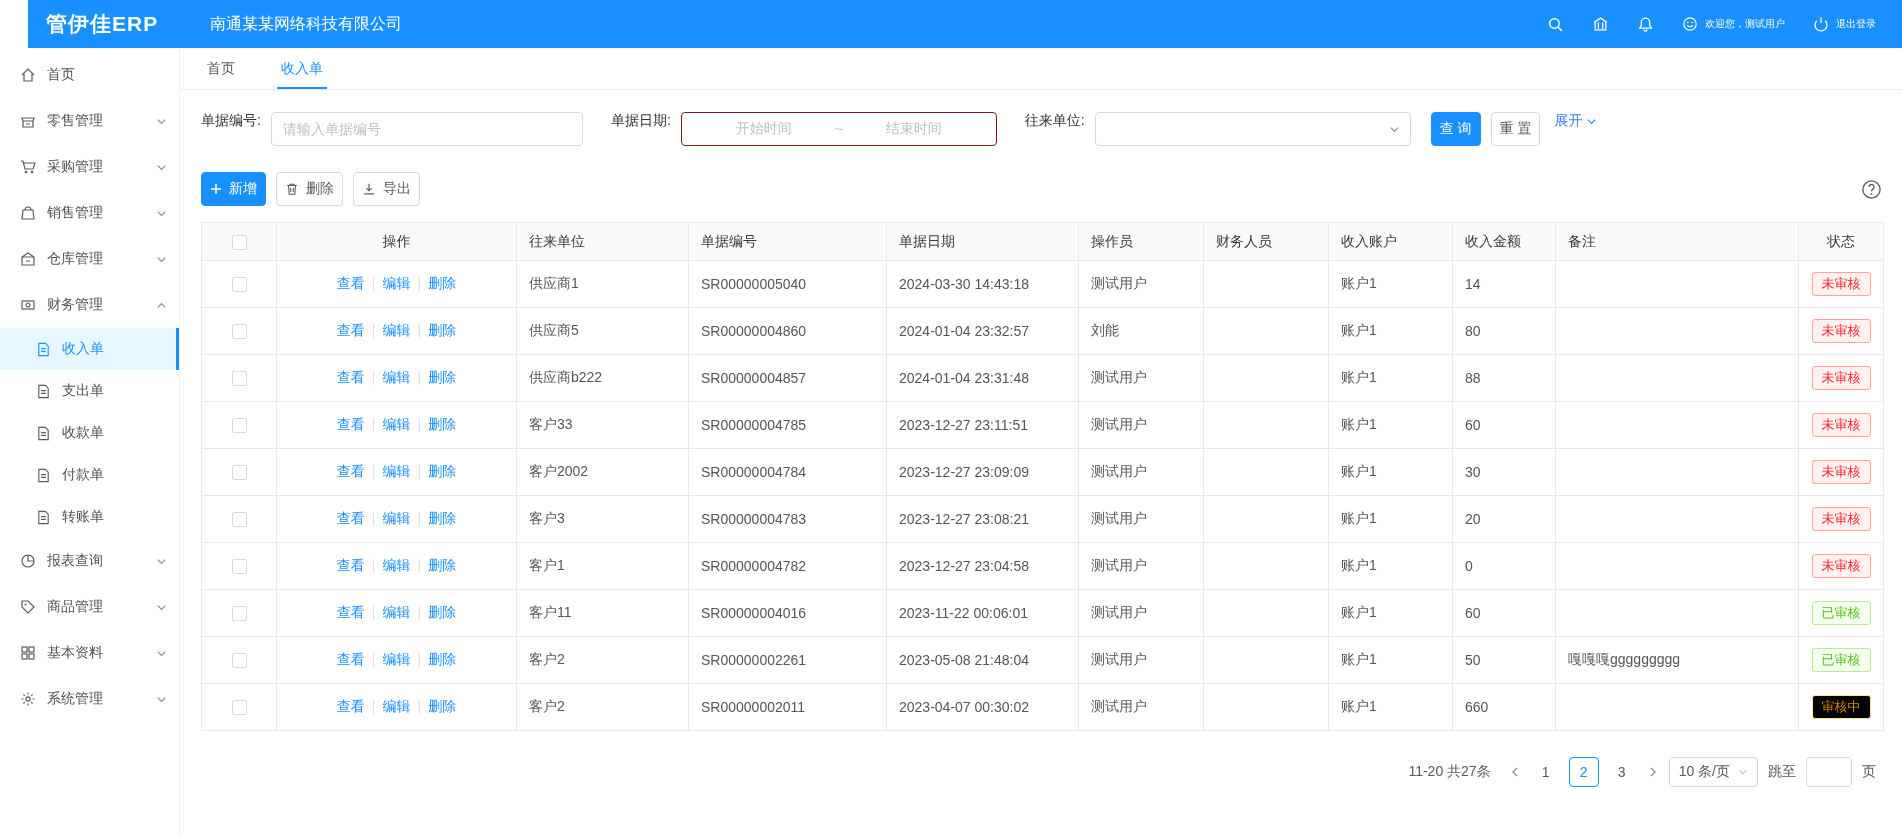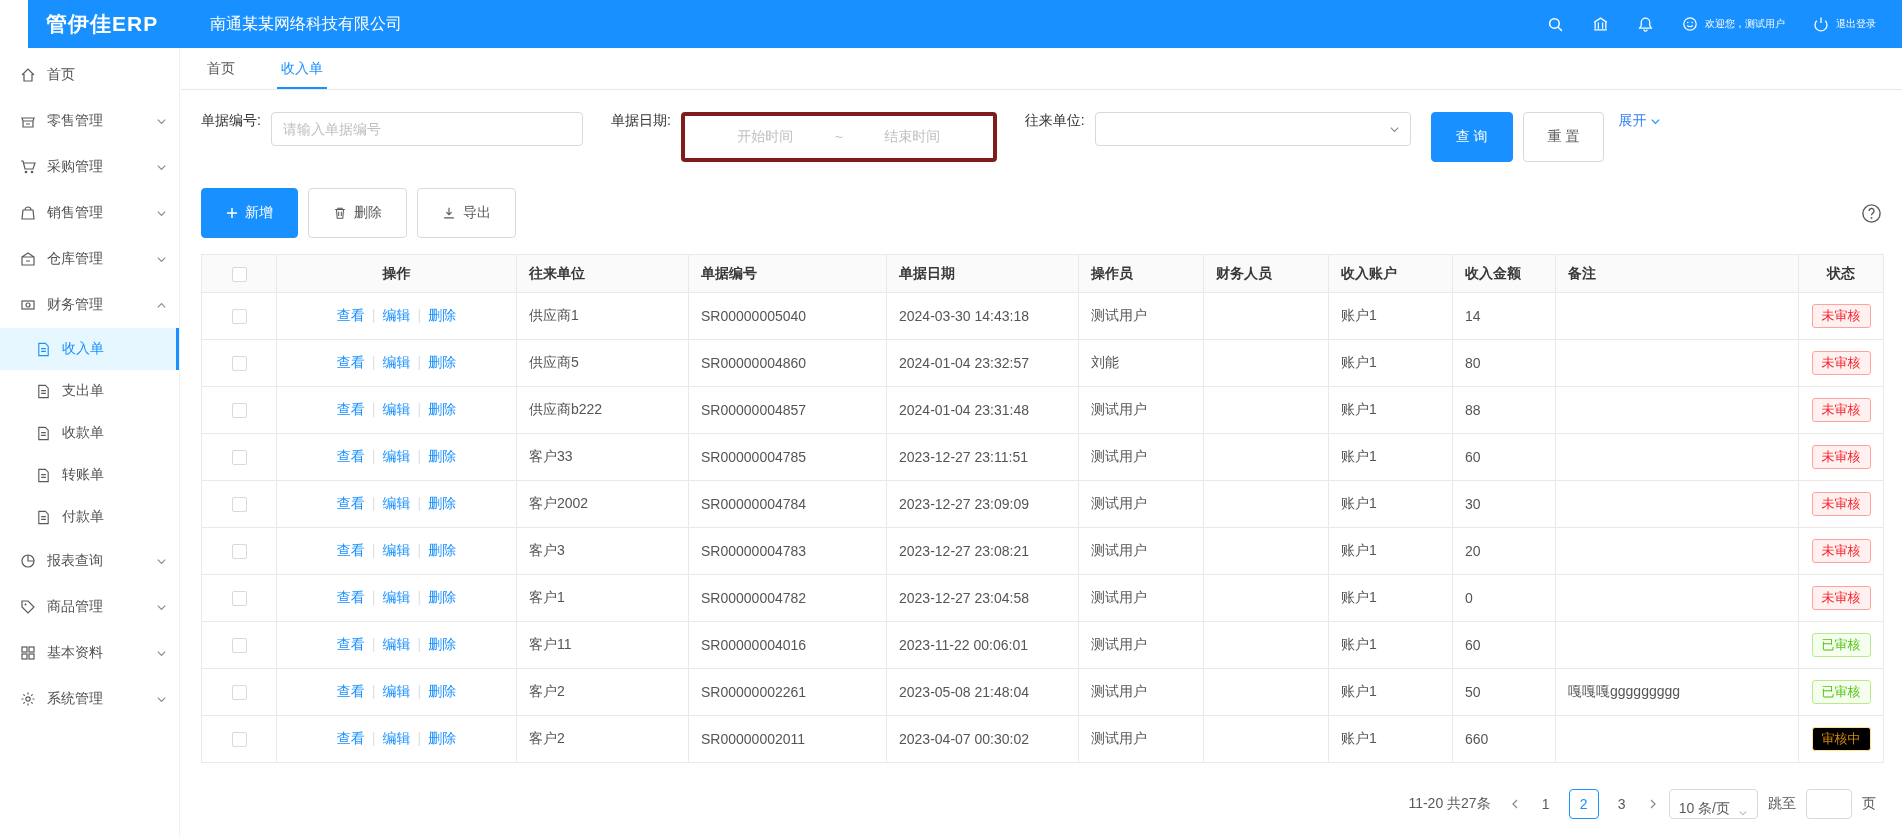--- a/index.html
+++ b/index.html
@@ -32,54 +32,54 @@
   .tab.active { color:#1890ff; border-bottom:2px solid #1890ff; }
 
   .content { padding:0 20px; }
 
   
   .filterbar { display:flex; align-items:flex-start; margin-top:22px; }
   .flabel { color:#333; margin-right:10px; white-space:nowrap; }
   .ml28 { margin-left:28px; } .ml20 { margin-left:20px; } .ml10 { margin-left:10px; } .ml14 { margin-left:14px; }
   .f-input { width:312px; height:34px; border:1px solid #d9d9d9; border-radius:4px; padding:0 11px; font-size:14px; color:#333; outline:none; font-family:inherit; }
   .f-input::placeholder { color:#bfbfbf; }
-  .f-range { width:316px; height:50px; border:4px solid #7f1d1d; border-radius:4px; display:flex; align-items:center; padding:0 17px; cursor:pointer; background:#fff; }
+  .f-range { width:316px; height:34px; border:1px solid #7f1d1d; border-radius:4px; display:flex; align-items:center; padding:0 17px; cursor:pointer; background:#fff; }
   .f-range .ph { color:#bfbfbf; flex:1; text-align:center; white-space:nowrap; }
   .f-range .tilde { color:#bfbfbf; flex:none; padding:0 6px; }
   .f-select { width:316px; height:34px; border:1px solid #d9d9d9; border-radius:4px; display:flex; align-items:center; justify-content:flex-end; padding:0 10px; cursor:pointer; background:#fff; color:#bfbfbf; }
-  .btn { height:50px; padding:0 24px; border:1px solid #d9d9d9; border-radius:4px; background:#fff; color:#595959; font-size:14px; cursor:pointer; display:inline-flex; align-items:center; gap:7px; font-family:inherit; white-space:nowrap; }
+  .btn { height:34px; padding:0 8px; border:1px solid #d9d9d9; border-radius:4px; background:#fff; color:#595959; font-size:14px; cursor:pointer; display:inline-flex; align-items:center; gap:7px; font-family:inherit; white-space:nowrap; }
   .btn-primary { background:#1890ff; border-color:#1890ff; color:#fff; }
   .expand-link { color:#3b82f6; cursor:pointer; display:inline-flex; align-items:center; gap:4px; text-decoration:none; white-space:nowrap; }
 
   
   .toolbar { display:flex; align-items:center; margin-top:26px; gap:10px; }
   .help { margin-left:auto; color:#595959; display:flex; cursor:pointer; }
 
   
   .grid { width:100%; border-collapse:collapse; table-layout:fixed; margin-top:16px; }
   .grid th, .grid td { border:1px solid #e9e9e9; padding:0 12px; overflow:hidden; white-space:nowrap; text-overflow:ellipsis; }
-  .grid th { background:#fafafa; height:38px; font-weight:bold; color:#383838; text-align:left; font-size:14px; }
+  .grid th { background:#fafafa; height:38px; font-weight:normal; color:#383838; text-align:left; font-size:14px; }
   .grid td { height:47px; color:#555; font-size:14px; }
   .cell-center { text-align:center !important; }
   .cb { display:inline-block; width:15px; height:15px; border:1px solid #d9d9d9; border-radius:2px; background:#fff; vertical-align:middle; cursor:pointer; }
   .rlink { color:#1890ff; cursor:pointer; text-decoration:none; }
   .act-sep { color:#e0e0e0; margin:0 7px; }
   .tag { display:inline-block; padding:3px 9px; font-size:13px; border-radius:3px; line-height:1.25; }
   .tag-red   { color:#f5222d; background:#fff1f0; border:1px solid #ffa39e; }
   .tag-green { color:#52c41a; background:#f6ffed; border:1px solid #b7eb8f; }
   .tag-gold  { color:#d48806; background:#000000; border:1px solid #ffe58f; }
 
   
   .pagination { display:flex; align-items:center; justify-content:flex-end; margin-top:26px; gap:8px; color:#595959; padding-right:4px; }
   .pg-total { margin-right:8px; }
   .pg-btn { display:flex; align-items:center; color:#8c8c8c; cursor:pointer; padding:0 2px; }
   .pg-pages { display:flex; align-items:center; gap:8px; }
   .pg-item { min-width:30px; height:30px; line-height:28px; text-align:center; border-radius:4px; cursor:pointer; border:1px solid transparent; color:#595959; }
   .pg-item.active { border-color:#1890ff; color:#1890ff; background:#fff; }
-  .pg-size { height:30px; border:1px solid #d9d9d9; border-radius:4px; display:inline-flex; align-items:flex-end; gap:8px; padding:0 9px; cursor:pointer; color:#595959; background:#fff; }
+  .pg-size { height:30px; border:1px solid #d9d9d9; border-radius:4px; display:inline-flex; align-items:center; gap:8px; padding:0 9px; cursor:pointer; color:#595959; background:#fff; }
   .pg-size .s-chev { color:#bfbfbf; margin:0; }
   .pg-jump-label { margin:0 2px; white-space:nowrap; }
   .pg-jump-input { width:46px; height:30px; border:1px solid #d9d9d9; border-radius:4px; outline:none; padding:0 6px; font-family:inherit; font-size:14px; }
 </style>
 </head>
 <body>
 
 <header class="topbar">
   <div class="logo">管伊佳ERP</div>
   <div class="company">南通某某网络科技有限公司</div>
@@ -228,30 +228,30 @@
       </span>
       <span class="s-label">收款单</span>
     </div>
     <div class="side-sub">
       <span class="s-icon">
         <svg width="15" height="15" viewBox="0 0 16 16">
           <path d="M3 1.5h7l3 3V14.5H3z" fill="none" stroke="currentColor" stroke-width="1.2"></path>
           <path d="M5.5 7h5M5.5 10h5" stroke="currentColor" stroke-width="1.2"></path>
         </svg>
       </span>
-      <span class="s-label">转账单</span>
+      <span class="s-label">付款单</span>
     </div>
     <div class="side-sub">
       <span class="s-icon">
         <svg width="15" height="15" viewBox="0 0 16 16">
           <path d="M3 1.5h7l3 3V14.5H3z" fill="none" stroke="currentColor" stroke-width="1.2"></path>
           <path d="M5.5 7h5M5.5 10h5" stroke="currentColor" stroke-width="1.2"></path>
         </svg>
       </span>
-      <span class="s-label">付款单</span>
+      <span class="s-label">转账单</span>
     </div>
     <div class="side-item">
       <span class="s-icon">
         <svg width="16" height="16" viewBox="0 0 16 16">
           <circle cx="8" cy="8" r="6" fill="none" stroke="currentColor" stroke-width="1.2"></circle>
           <path d="M8 2v6h6" fill="none" stroke="currentColor" stroke-width="1.2"></path>
         </svg>
       </span>
       <span class="s-label">报表查询</span>
       <span class="s-chev">

